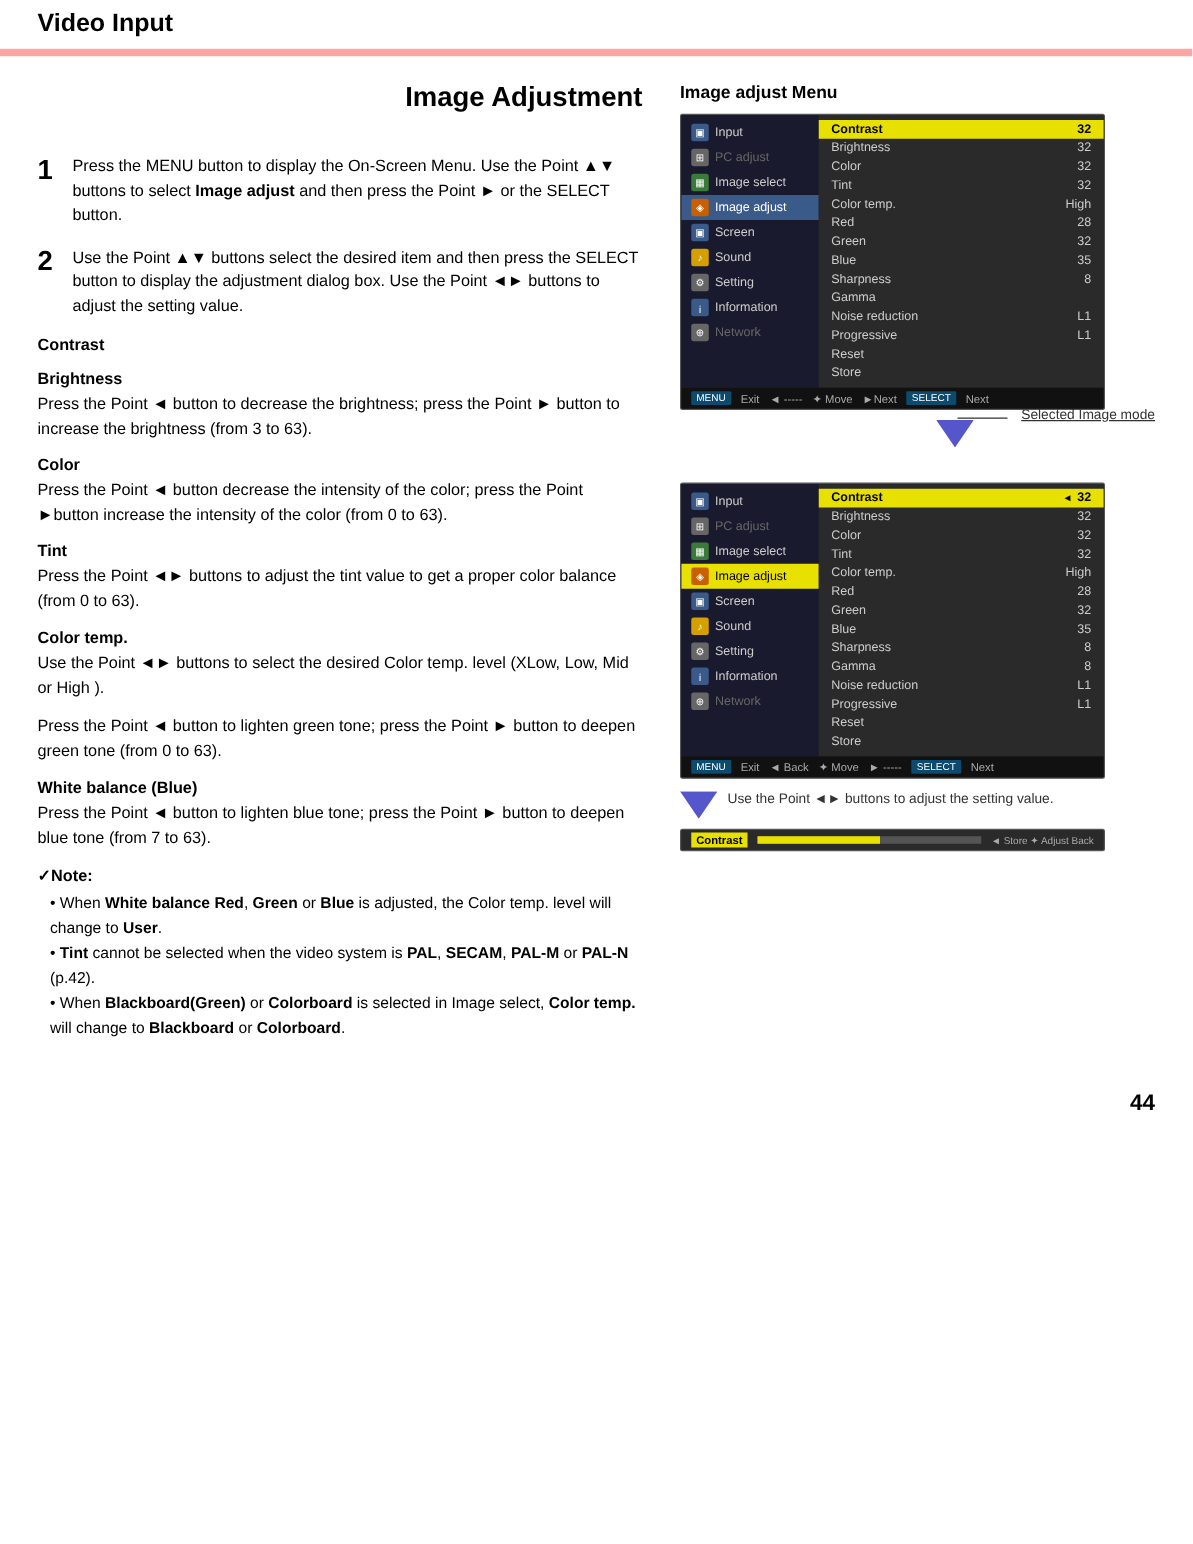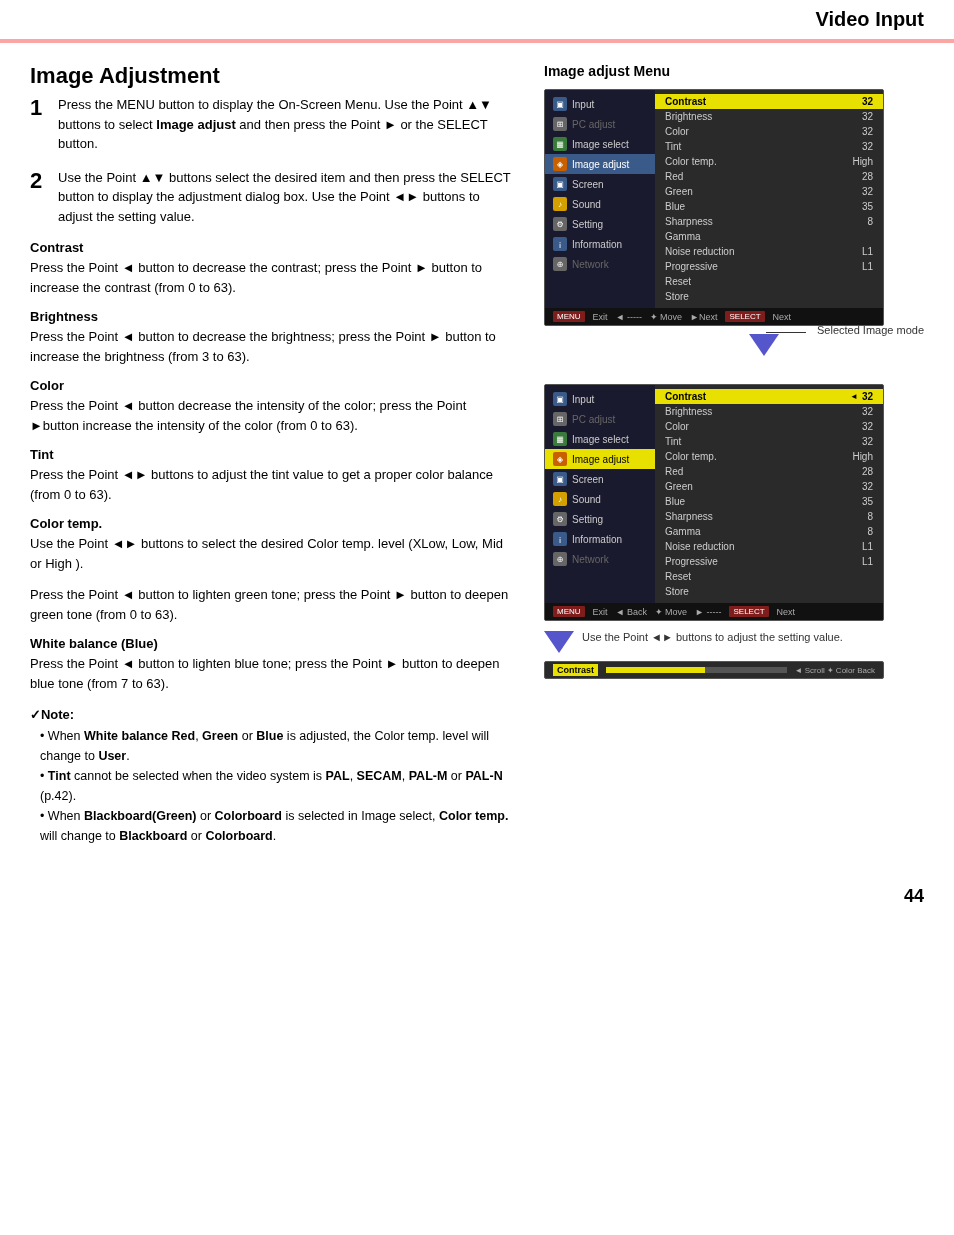--- a/index.html
+++ b/index.html
@@ -6,24 +6,23 @@
     body {
       font-family: Arial, sans-serif;
       font-size: 13px;
       background: #fff;
       color: #000;
       width: 954px;
       min-height: 1235px;
       padding: 0;
     }
     .page-header {
-      border-bottom: 4px solid #fca5a5;
+      border-bottom: 6px solid #fca5a5;
       padding: 8px 30px;
       margin-bottom: 0;
-      text-align: right;
     }
     .page-header h1 {
       font-size: 20px;
       font-weight: bold;
     }
     .content {
       padding: 20px 30px 30px 30px;
       display: flex;
       gap: 30px;
     }
@@ -31,21 +30,22 @@
       flex: 1;
       max-width: 500px;
     }
     .right-col {
       width: 380px;
       flex-shrink: 0;
     }
     .section-title {
       font-size: 22px;
       font-weight: bold;
-      margin-bottom: 6px;
+      margin-bottom: 32px;
+      text-align: right;
     }
     .step {
       display: flex;
       gap: 10px;
       margin-bottom: 14px;
     }
     .step-num {
       font-size: 22px;
       font-weight: bold;
       line-height: 1.2;
@@ -161,32 +161,33 @@
     .menu-footer {
       background: #111;
       display: flex;
       align-items: center;
       gap: 8px;
       padding: 3px 8px;
       font-size: 9px;
       color: #aaa;
     }
     .menu-footer-btn {
-      background: #7f1d1d;
+      background: #0c4a6e;
       color: #fff;
       padding: 1px 4px;
       font-size: 8px;
       border-radius: 1px;
     }
     .selected-mode-label {
       font-size: 11px;
       color: #333;
       text-align: right;
       margin-bottom: 12px;
       position: relative;
+      text-decoration: underline;
     }
     .selected-mode-label::before {
       content: "";
       position: absolute;
       right: 118px;
       top: 8px;
       width: 40px;
       height: 1px;
       background: #333;
     }
@@ -266,23 +267,20 @@
 
       <div class="step">
         <div class="step-num">2</div>
         <div class="step-text">
           Use the Point ▲▼ buttons select the desired item and then press the SELECT button to display the adjustment dialog box. Use the Point ◄► buttons to adjust the setting value.
         </div>
       </div>
 
       <div class="subsection">
         <div class="subsection-title">Contrast</div>
-        <div class="subsection-body">
-          Press the Point ◄ button to decrease the contrast; press the Point ► button to increase the contrast (from 0 to 63).
-        </div>
       </div>
 
       <div class="subsection">
         <div class="subsection-title">Brightness</div>
         <div class="subsection-body">
           Press the Point ◄ button to decrease the brightness; press the Point ► button to increase the brightness (from 3 to 63).
         </div>
       </div>
 
       <div class="subsection">
@@ -570,21 +568,21 @@
         <div class="right-side-note-text">
           Use the Point ◄► buttons to adjust the setting value.
         </div>
       </div>
 
       <div class="contrast-bar" style="margin-top: 8px;">
         <span class="contrast-bar-label">Contrast</span>
         <div class="contrast-slider">
           <div class="contrast-slider-fill"></div>
         </div>
-        <span style="font-size:8px; color:#aaa;">◄ Scroll  ✦ Color  Back</span>
+        <span style="font-size:8px; color:#aaa;">◄ Store  ✦ Adjust  Back</span>
       </div>
     </div>
   </div>
 
   <div style="padding: 10px 30px;">
     <div class="page-number" style="position:static; font-size:18px; font-weight:bold;">44</div>
   </div>
 </div>
 
 </body></html>

